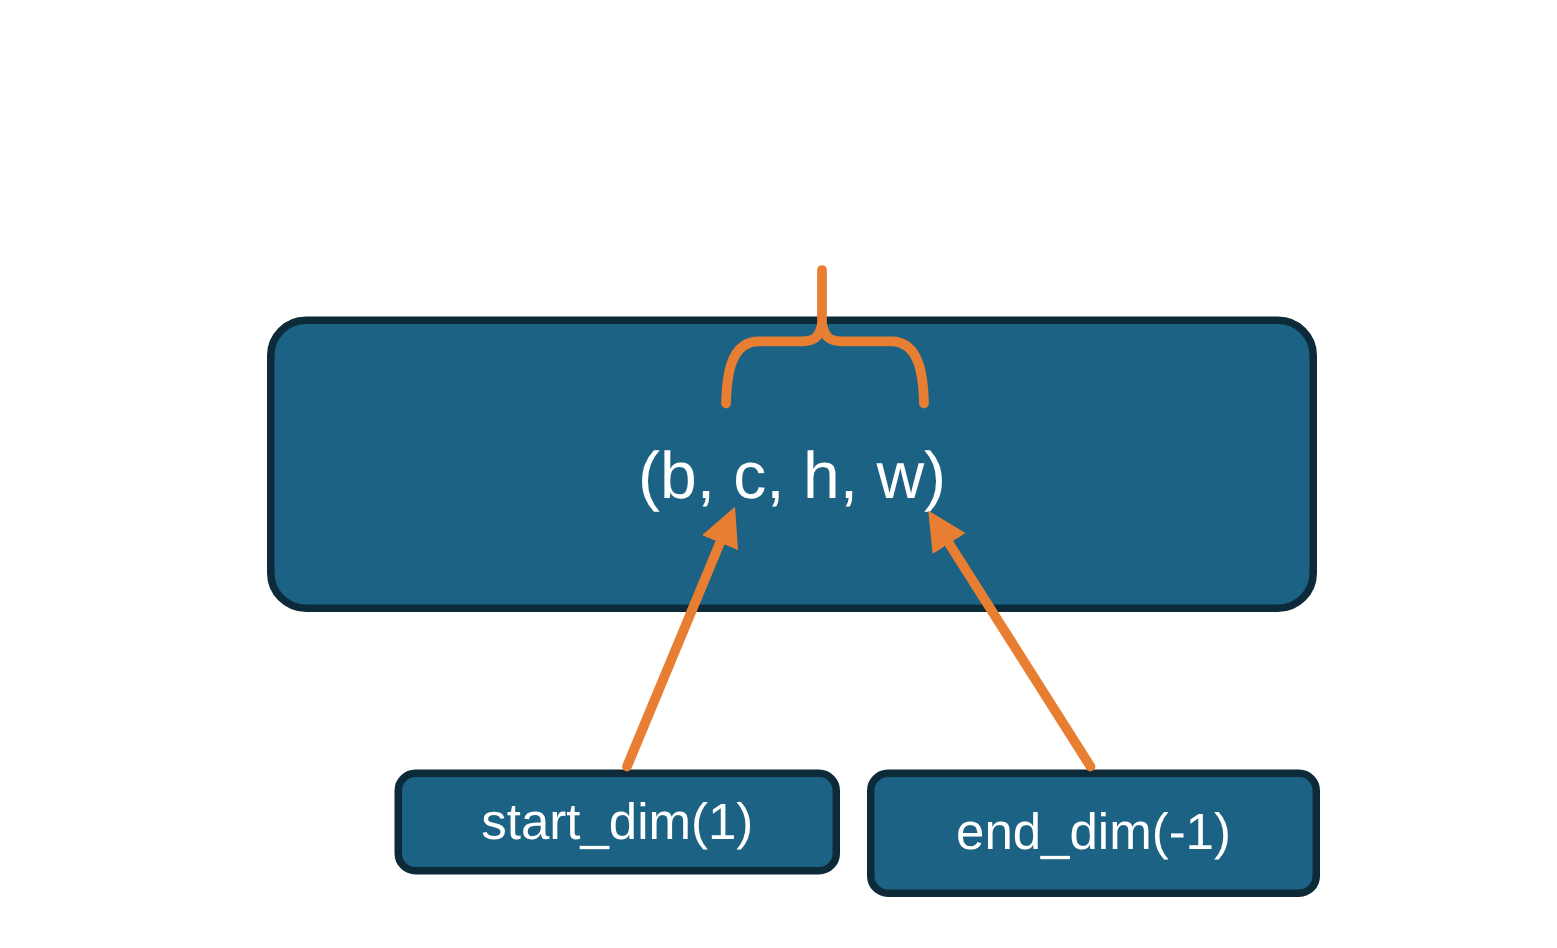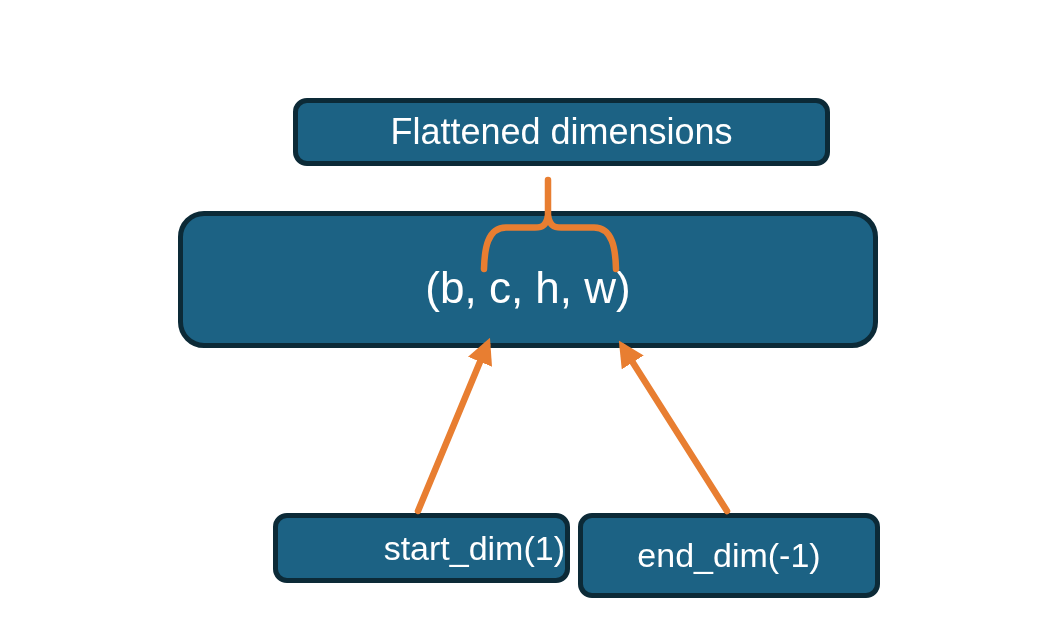--- a/index.html
+++ b/index.html
@@ -35,31 +35,30 @@
     white-space: nowrap;
   }
   .node-top {
     left: 293px; top: 98px;
     width: 537px; height: 68px;
     border-radius: 14px;
     font-size: 36px;
   }
   .node-main {
     left: 178px; top: 211px;
-    width: 700px; height: 137px;
+    width: 700px; height: 197px;
     border-radius: 26px;
     font-size: 44px;
     padding-top: 16px;
   }
   .node-start {
-    left: 273px; top: 513px;
+    left: 263px; top: 513px;
     width: 297px; height: 70px;
     border-radius: 14px;
     font-size: 34px;
-    justify-content: flex-end;
   }
   .node-end {
     left: 578px; top: 513px;
     width: 302px; height: 85px;
     border-radius: 14px;
     font-size: 34px;
   }
   .overlay {
     position: absolute;
     left: 0; top: 0;
@@ -79,23 +78,20 @@
   .overlay marker path {
     fill: var(--accent-orange);
     stroke: none;
   }
 </style>
 </head>
 <body>
 
 <div class="canvas">
 
-  <div class="node node-top">
-    <span>Flattened dimensions</span>
-  </div>
 
   <div class="node node-main">
     <span>(b, c, h, w)</span>
   </div>
 
   <div class="node node-start">
     <span>start_dim(1)</span>
   </div>
 
   <div class="node node-end">

